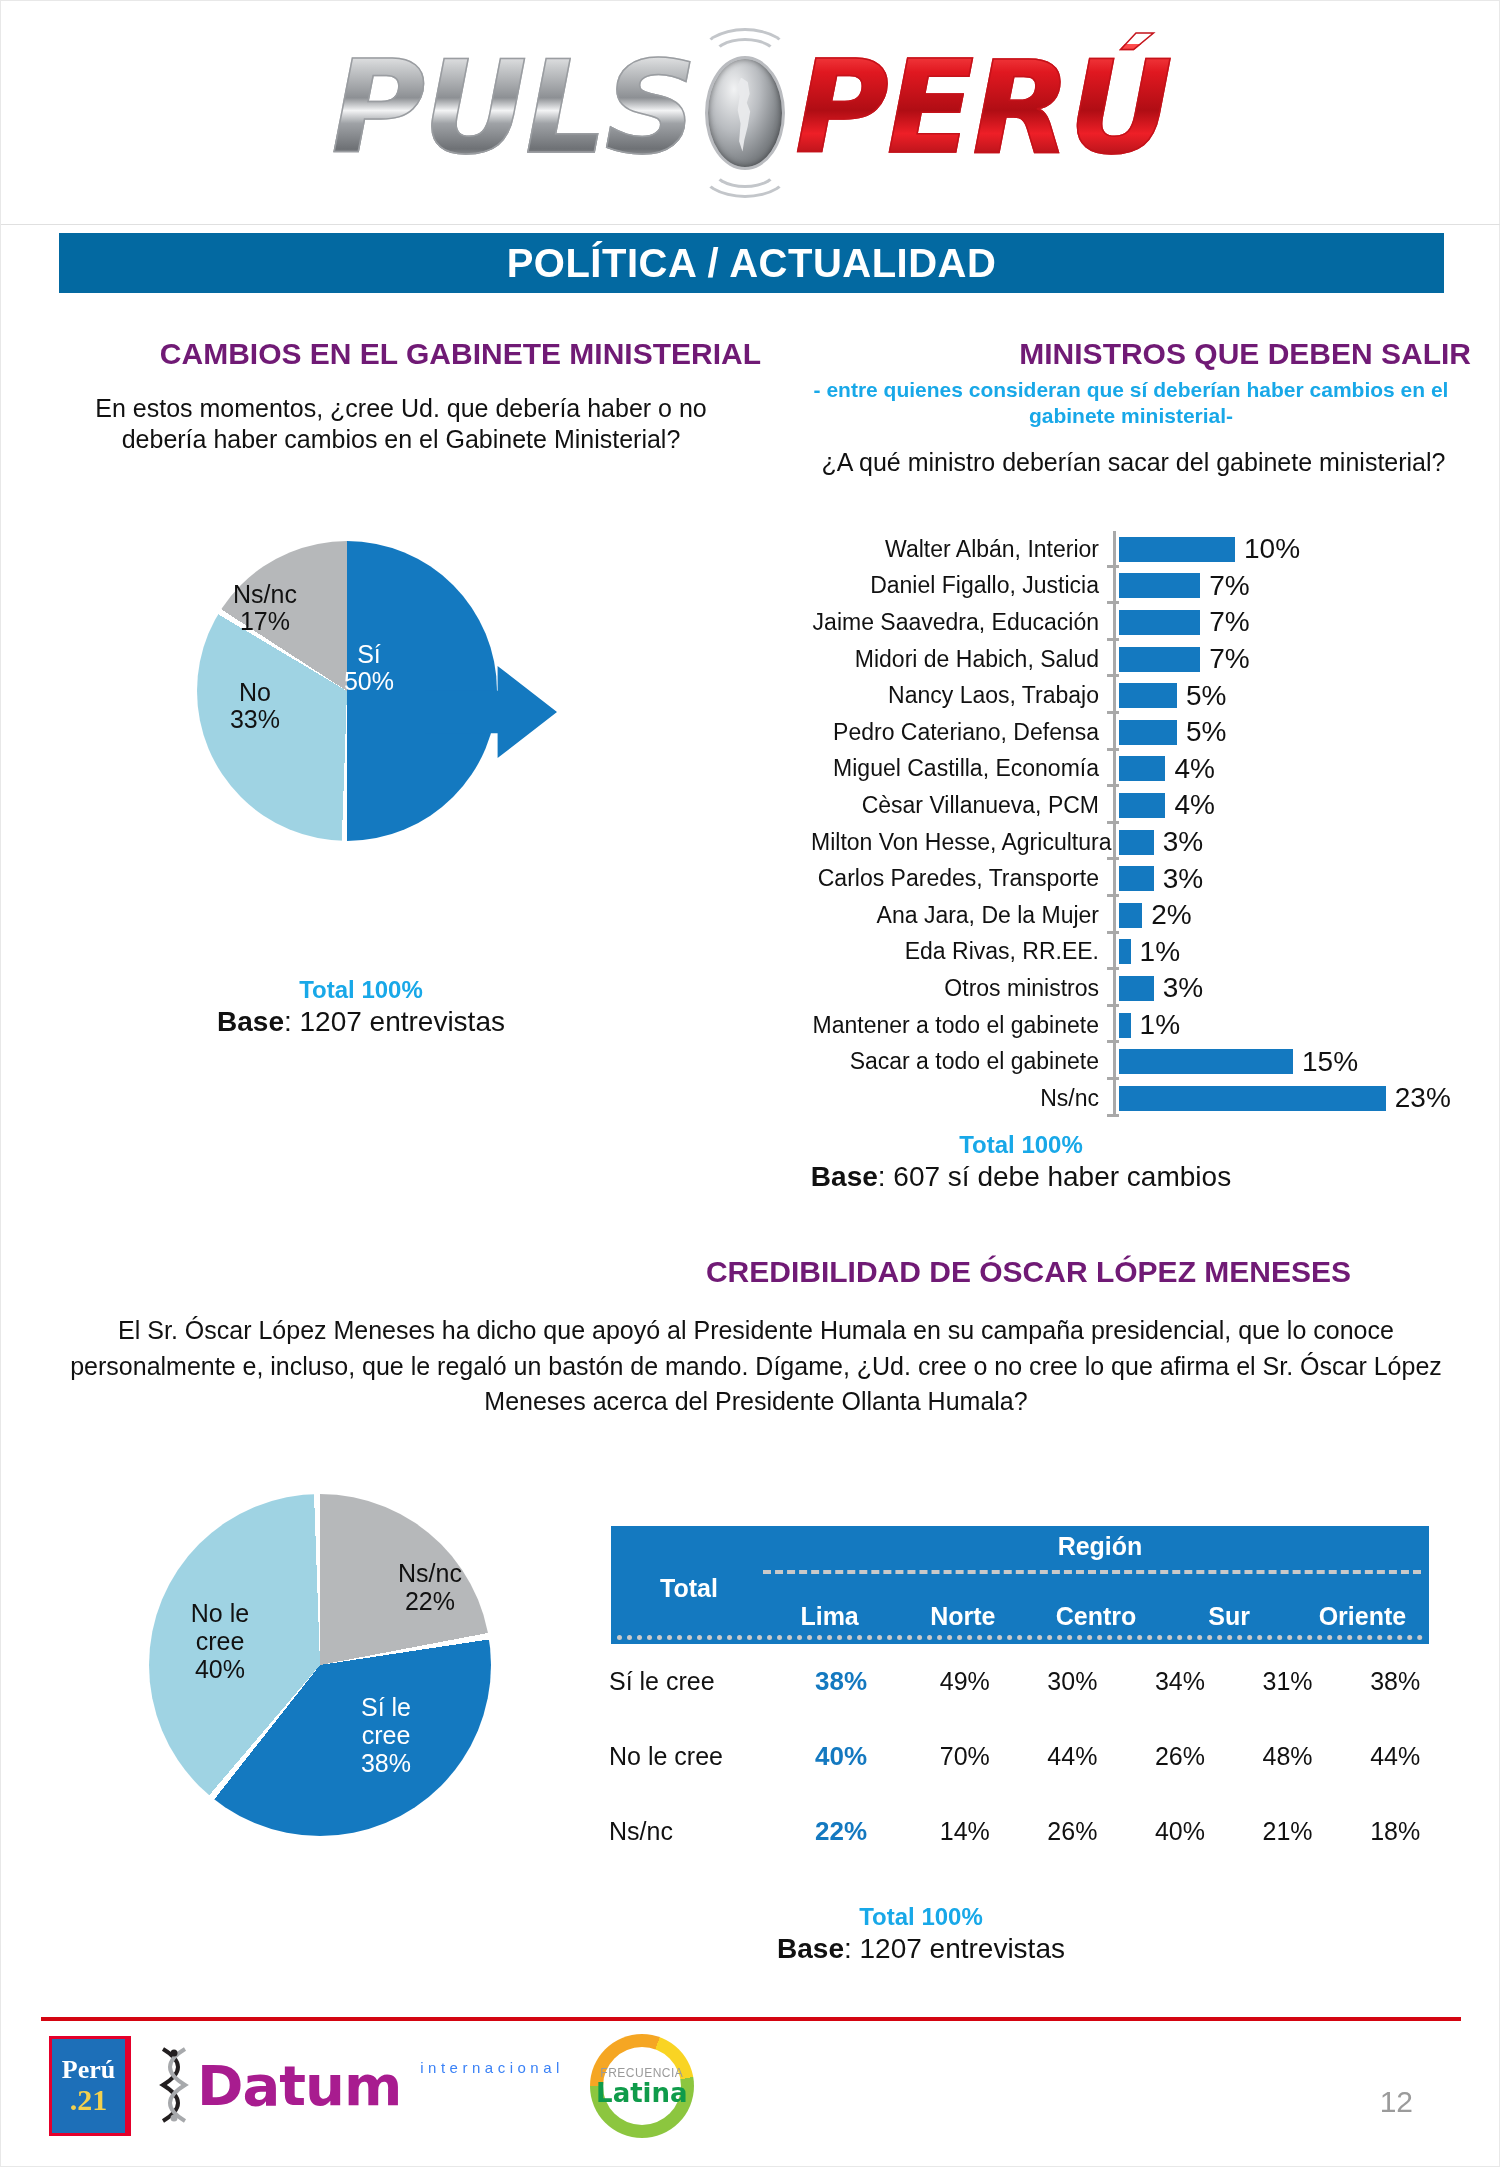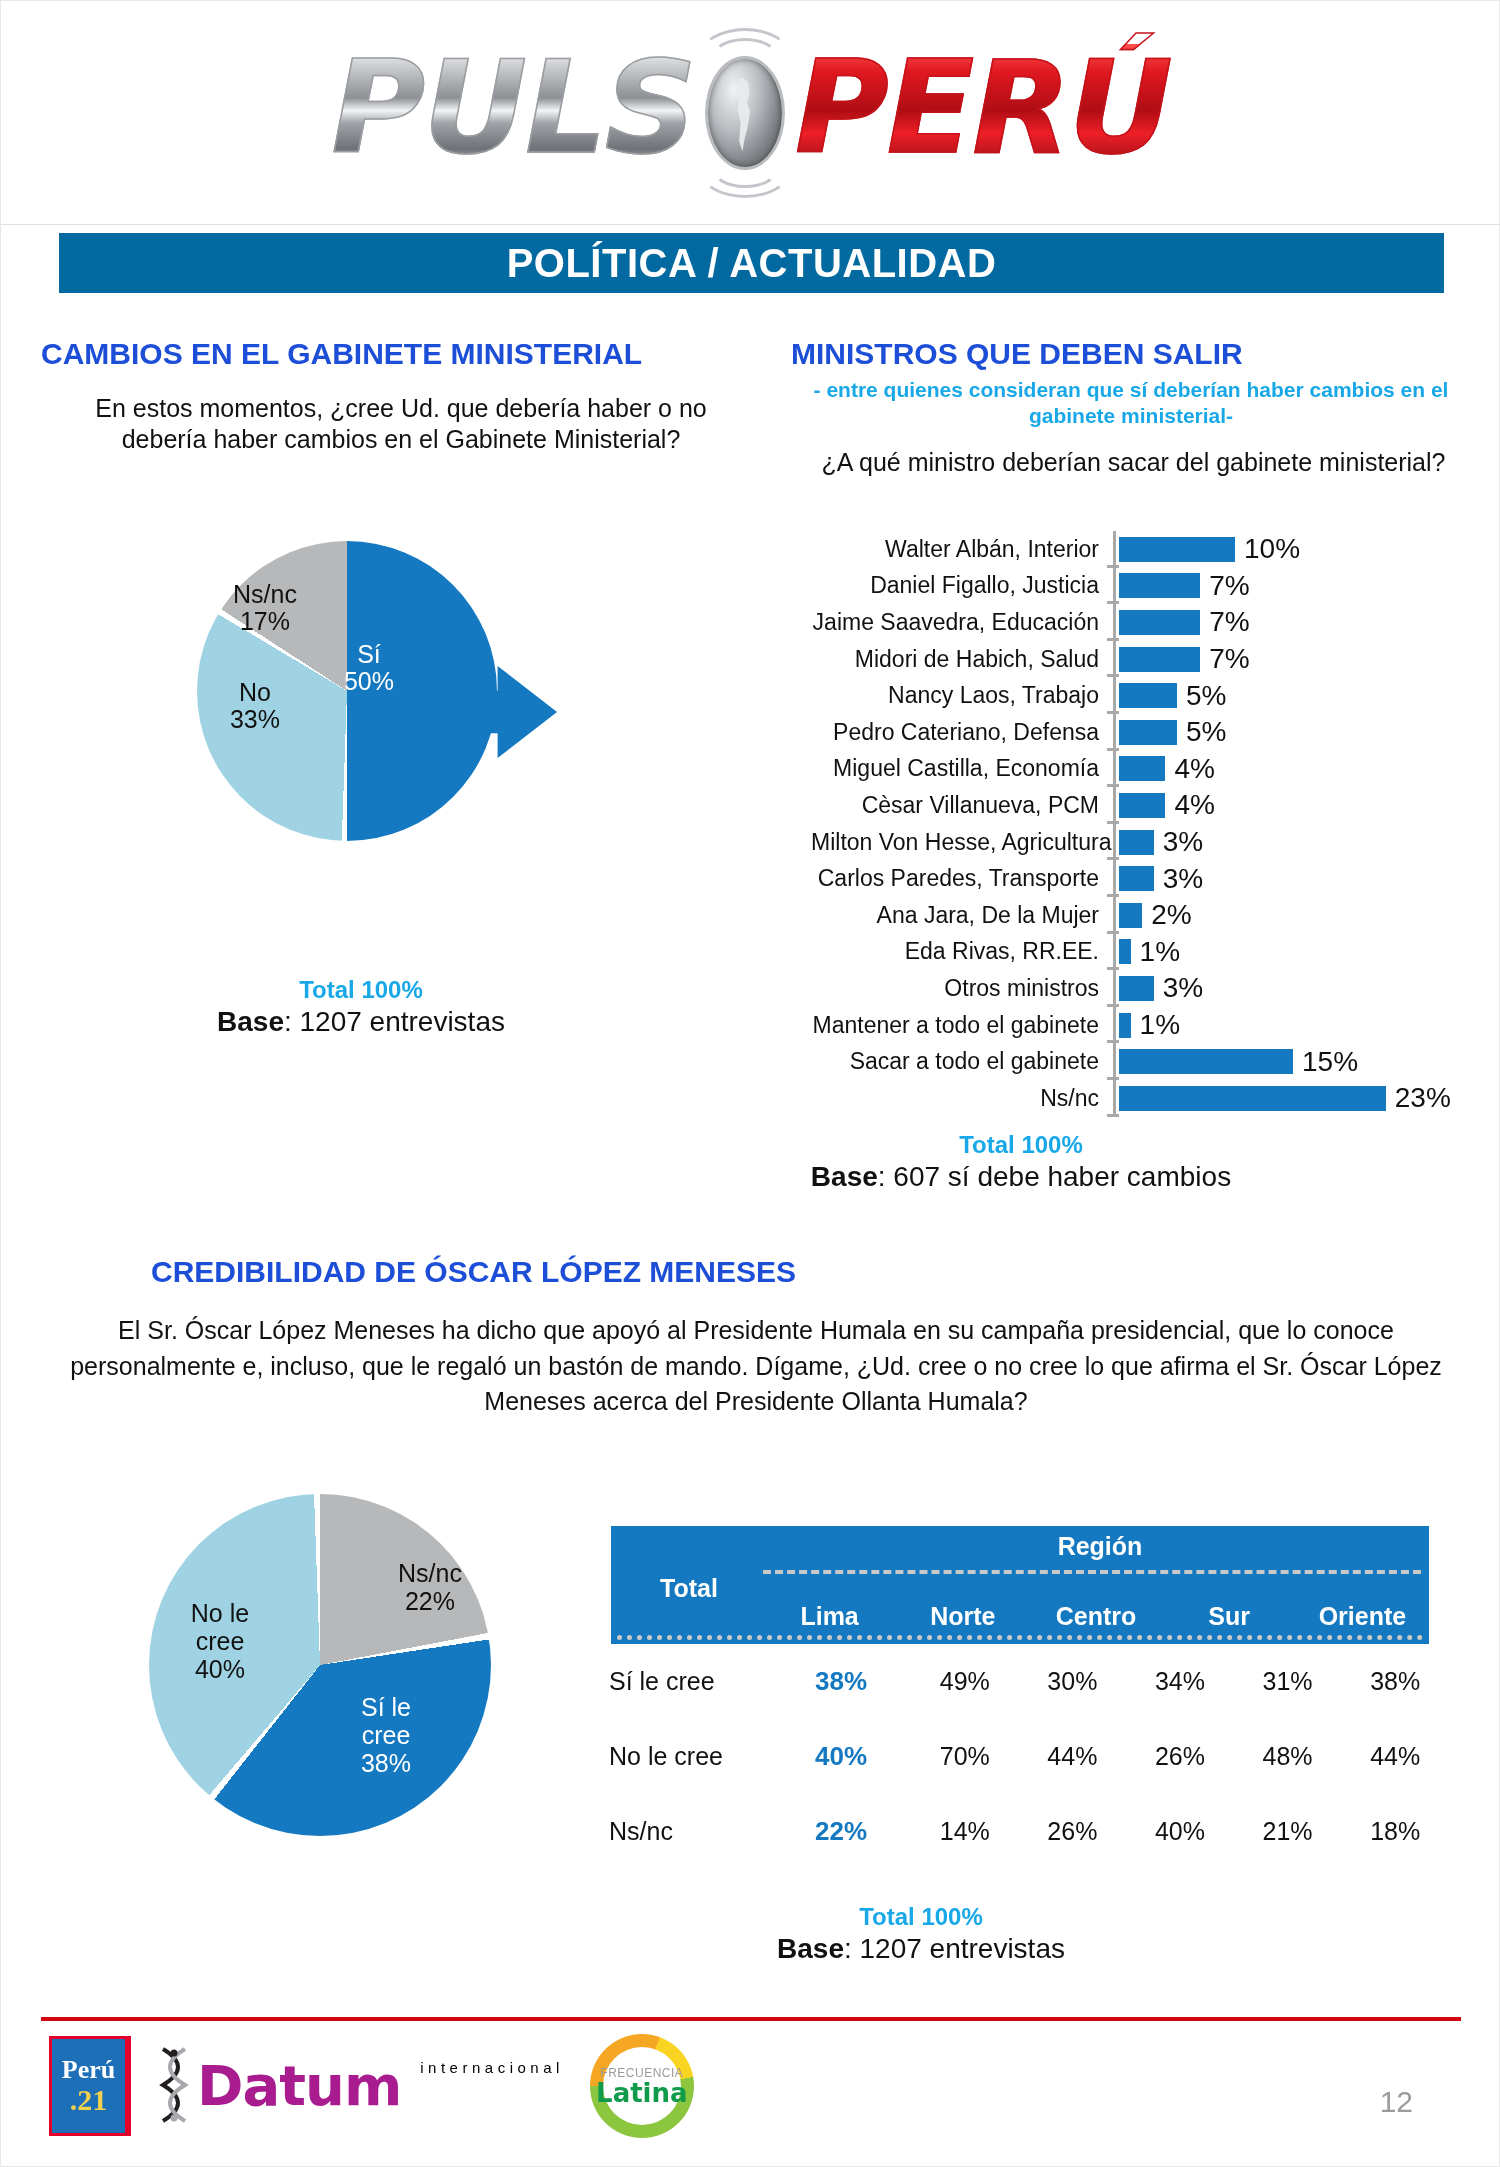--- a/index.html
+++ b/index.html
@@ -69,21 +69,21 @@
     background: #0369a1;
     display: flex; align-items: center; justify-content: center;
   }
   .banner span {
     color: #fff; font-size: 40px; font-weight: bold; letter-spacing: .5px;
     font-family: "Liberation Sans", sans-serif;
   }
 
   
   .sec-title {
-    color: #1d4ed8; font-weight: bold; text-align: left;
+    color: #701a75; font-weight: bold; text-align: right;
     font-family: "Liberation Sans", sans-serif;
   }
   .q-text {
     color: #111; text-align: center; line-height: 1.22;
     font-family: "Liberation Sans", sans-serif;
   }
 
   
   .left-title { position: absolute; left: 40px; top: 336px; width: 720px; font-size: 30px; }
   .left-q { position: absolute; left: 55px; top: 392px; width: 690px; font-size: 25px; }
@@ -209,21 +209,21 @@
   .logo-p21 { width: 82px; height: 100px; background:#e4002b; padding: 3px 6px 3px 3px; position:relative; }
   .logo-p21 .inner { width:73px; height:94px; background:#1d6fb8; display:flex; flex-direction:column; align-items:center; justify-content:center; }
   .logo-p21 .w1 { color:#fff; font-size:26px; font-weight:bold; font-family:"Liberation Serif",serif; line-height:1; }
   .logo-p21 .w2 { color:#f3d04e; font-size:30px; font-weight:bold; font-family:"Liberation Serif",serif; line-height:1; margin-top:2px; }
 
   .logo-datum { display:flex; align-items:center; gap:6px; }
   .dna { width: 34px; height: 78px; position:relative; }
   .dna svg { width:34px; height:78px; display:block; }
   .datum-text { display:flex; flex-direction:row; line-height:1;gap:19px; }
   .datum-main { font-size:56px; font-weight:bold; color:#a81c8f; font-family:"DejaVu Sans", sans-serif; letter-spacing:-1px; }
-  .datum-sub { font-size:15px; color:#000000; letter-spacing:4.5px; font-family:"Liberation Sans",sans-serif; margin-top:2px; }
+  .datum-sub { font-size:15px; color:#3b82f6; letter-spacing:4.5px; font-family:"Liberation Sans",sans-serif; margin-top:2px; }
 
   .logo-latina { width: 104px; height: 104px; position:relative; }
   .latina-ring {
     position:absolute; inset:0; border-radius:50%;
     background: conic-gradient(from 180deg, #8cc63f 0deg 90deg, #f5a623 90deg 200deg, #f9d423 200deg 260deg, #8cc63f 260deg 360deg);
   }
   .latina-hole { position:absolute; left:13px; top:13px; right:13px; bottom:13px; background:#fff; border-radius:50%; }
   .latina-txt { position:absolute; inset:0; display:flex; flex-direction:column; align-items:center; justify-content:center; }
   .latina-small { font-size:12px; color:#9a9a9a; letter-spacing:.5px; font-family:"Liberation Sans",sans-serif; }
   .latina-main { font-size:26px; font-weight:bold; color:#0f9b4a; font-family:"DejaVu Sans",sans-serif; line-height:1; }

